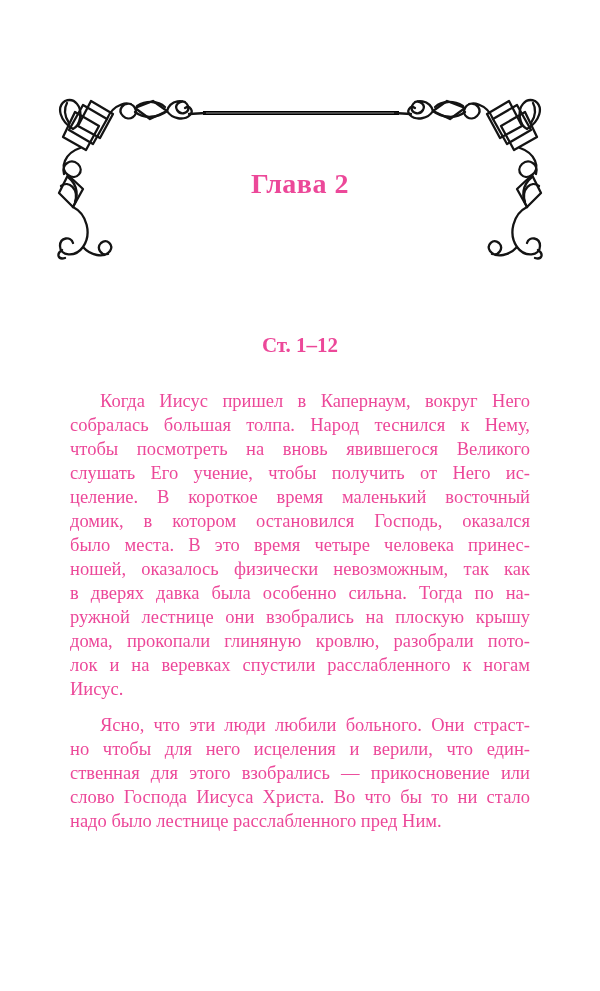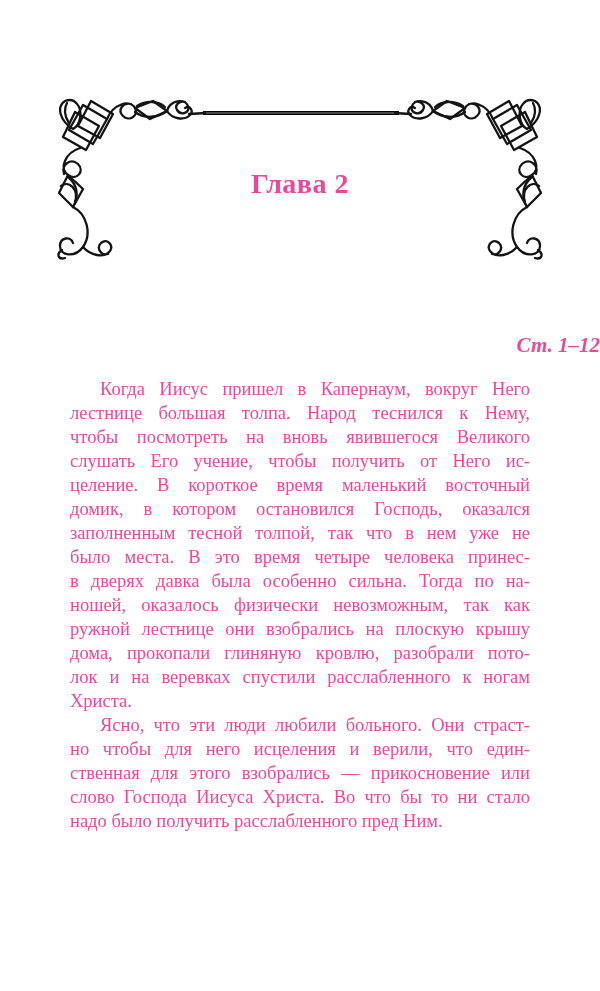--- a/index.html
+++ b/index.html
@@ -19,35 +19,35 @@
     position:absolute; left:203px; top:111px; width:196px; height:2px;
     background:#4a4a4a; border-top:1px solid #000; border-bottom:1px solid #000;
   }
   .chapter-title {
     position:absolute; top:168px; left:0; width:100%;
     margin:0; text-align:center;
     font-size:28px; font-weight:700; letter-spacing:0.5px;
   }
   .section-title {
     position:absolute; top:333px; left:0; width:100%;
-    margin:0; text-align:right;
-    font-size:21px; font-weight:700;font-style:italic;
+    margin:0; text-align:center;
+    font-size:21px; font-weight:700;
   }
   .body-text {
     position:absolute; left:70px; top:377px; width:460px;
     font-size:18.5px; line-height:24px;
   }
   .line {
     text-align:justify;
     -moz-text-align-last:justify;
     text-align-last:justify;
     height:24px; white-space:nowrap;
   }
   .line.lastline { text-align-last:left; -moz-text-align-last:left; }
-  .line.indent { text-indent:30px; }
+  .line.indent { text-indent:30px;margin-top:12px; }
 </style>
 </head>
 <body>
 
 <div class="page">
 
   <div class="rule"></div>
 
   <div class="ornament left">
     <svg viewBox="0 0 150 162" width="150" height="162" aria-hidden="true">
@@ -101,36 +101,35 @@
     </svg>
   </div>
 
   <h1 class="chapter-title">Глава 2</h1>
 
   <h2 class="section-title">Ст. 1–12</h2>
 
   <div class="body-text">
       <div>
         <div class="line indent">Когда Иисус пришел в Капернаум, вокруг Него</div>
-        <div class="line">лестнице большая толпа. Народ теснился к Нему,</div>
+        <div class="line">собралась большая толпа. Народ теснился к Нему,</div>
         <div class="line">чтобы посмотреть на вновь явившегося Великого</div>
         <div class="line">слушать Его учение, чтобы получить от Него ис-</div>
         <div class="line">целение. В короткое время маленький восточный</div>
         <div class="line">домик, в котором остановился Господь, оказался</div>
-        <div class="line">заполненным тесной толпой, так что в нем уже не</div>
         <div class="line">было места. В это время четыре человека принес-</div>
+        <div class="line">ношей, оказалось физически невозможным, так как</div>
         <div class="line">в дверях давка была особенно сильна. Тогда по на-</div>
-        <div class="line">ношей, оказалось физически невозможным, так как</div>
         <div class="line">ружной лестнице они взобрались на плоскую крышу</div>
         <div class="line">дома, прокопали глиняную кровлю, разобрали пото-</div>
         <div class="line">лок и на веревках спустили расслабленного к ногам</div>
-        <div class="line lastline">Христа.</div>
+        <div class="line lastline">Иисус.</div>
       </div>
       <div>
         <div class="line indent">Ясно, что эти люди любили больного. Они страст-</div>
         <div class="line">но чтобы для него исцеления и верили, что един-</div>
         <div class="line">ственная для этого взобрались — прикосновение или</div>
         <div class="line">слово Господа Иисуса Христа. Во что бы то ни стало</div>
-        <div class="line lastline">надо было получить расслабленного пред Ним.</div>
+        <div class="line lastline">надо было лестнице расслабленного пред Ним.</div>
       </div>
     </div>
 
 </div>
 
 </body></html>

